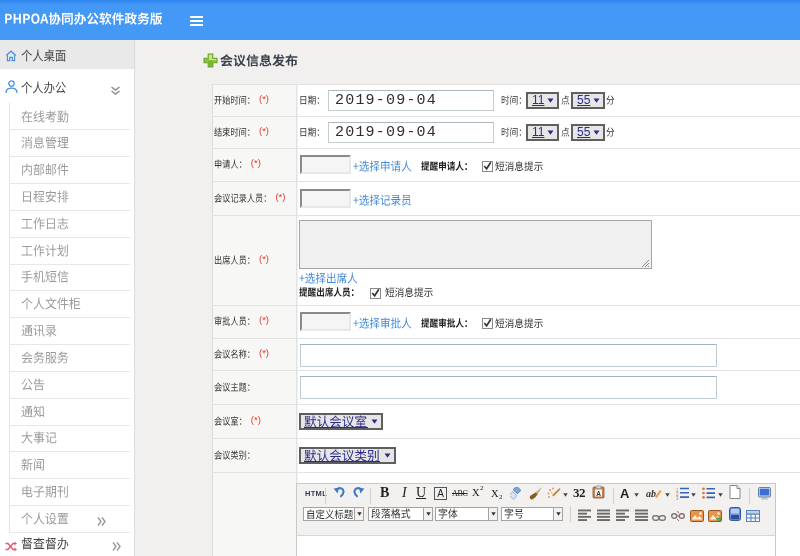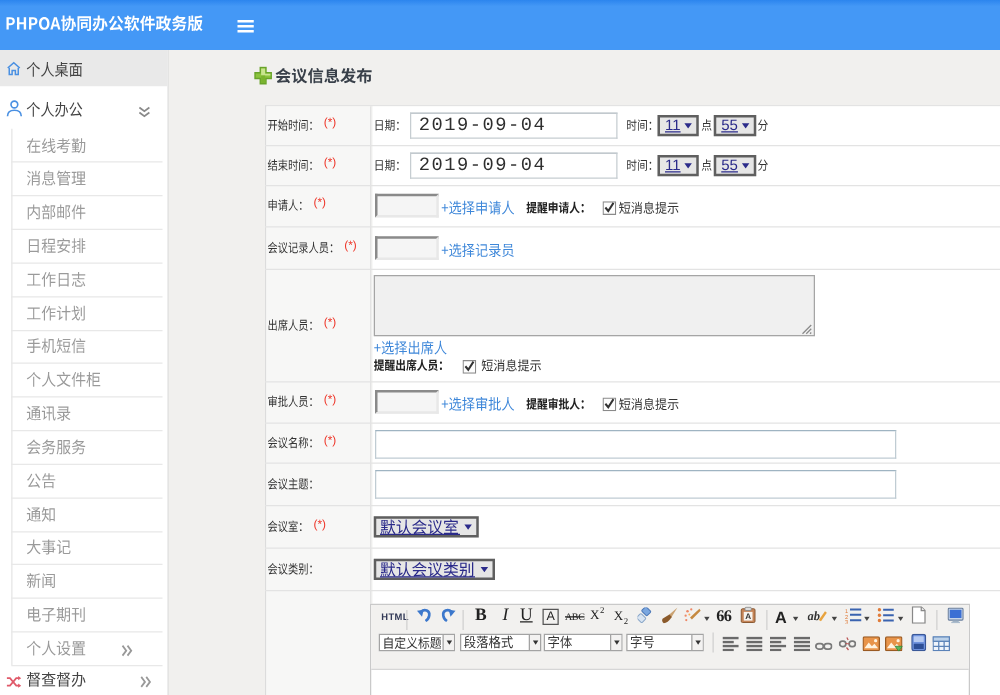--- a/index.html
+++ b/index.html
@@ -463,21 +463,21 @@
 <circle cx="1.5" cy="6.5" r="0.9" fill="#e86"></circle>
       <circle cx="4.5" cy="5.5" r="0.8" fill="#fa5"></circle>
 <circle cx="2" cy="10" r="0.9" fill="#e86"></circle>
 </svg></div>
 <div class="abs" style="left:563px;top:493px;">
     <svg width="5" height="4" viewBox="0 0 5 4" style="display:block">
       <path d="M0.3 0.3 L4.7 0.3 L2.5 3.7 Z" fill="#444"></path>
     </svg>
   </div>
 <div class="abs" style="left:573px;top:486px;">
-    <span style="font-family:Liberation Serif,serif;font-size:13px;font-weight:bold;color:#222;letter-spacing:-0.5px;line-height:1;display:block">66</span>
+    <span style="font-family:Liberation Serif,serif;font-size:13px;font-weight:bold;color:#222;letter-spacing:-0.5px;line-height:1;display:block">32</span>
   </div>
 <div class="abs" style="left:592px;top:485px;"><svg width="13" height="14" viewBox="0 0 13 14">
 <rect x="1" y="2" width="11" height="11" rx="1" fill="#c58457" stroke="#8a5a34" stroke-width="0.8"></rect>
 <rect x="4" y="0.8" width="5" height="2.6" rx="0.8" fill="#ddd" stroke="#888" stroke-width="0.7"></rect>
 <rect x="3" y="4.5" width="7" height="7" fill="#f6f3ee"></rect>
 <text x="6.5" y="10.6" text-anchor="middle" font-size="6.5" font-weight="bold" fill="#333" font-family="Liberation Sans">A</text>
 </svg></div>
 <div class="abs" style="left:613px;top:488px;width:1px;height:16px;background:#cfcfcf"></div>
 <div class="abs" style="left:620px;top:487px;">
     <span style="font-size:13px;color:#222;font-weight:bold;line-height:1;display:block">A</span>

